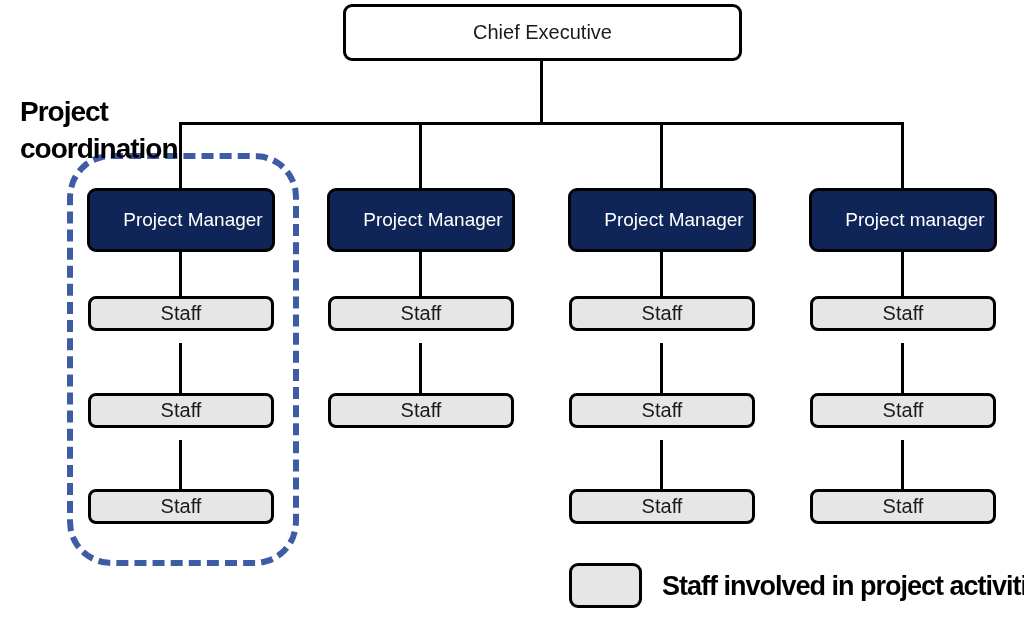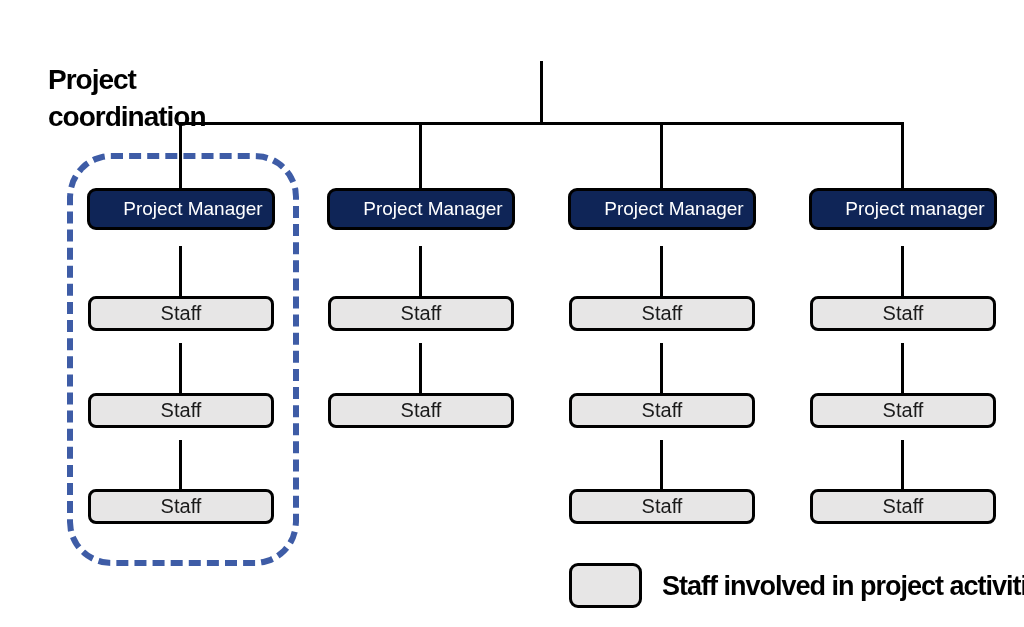--- a/index.html
+++ b/index.html
@@ -29,21 +29,21 @@
     border-radius: 9px;
     text-align: center;
   }
   .node-root {
     left: 343px; top: 4px; width: 399px; height: 57px;
     background: #ffffff;
     color: #1a1a1a;
     font-size: 20px;
   }
   .node-manager {
-    top: 188px; width: 188px; height: 42px;
+    top: 188px; width: 188px; height: 64px;
     background: #0f2557;
     color: #ffffff;
     font-size: 19px;
     padding-left: 24px;
   }
   .node-staff {
     width: 186px; height: 35px;
     background: #e7e6e6;
     color: #1a1a1a;
     font-size: 20px;
@@ -61,28 +61,27 @@
     position: absolute;
     left: 67px; top: 153px;
     width: 232px; height: 413px;
     border: 6px dashed #3e5ca6;
     border-radius: 44px;
     background: transparent;
   }
   
   .annotation {
     position: absolute;
-    left: 20px; top: 62px;
+    left: 20px; top: 94px;
     width: 220px;
     font-size: 28px;
     font-weight: bold;
     letter-spacing: -1px;
     line-height: 1.32;
     color: #000000;
-    margin-left: 28px;
   }
   
   .legend-swatch {
     position: absolute;
     left: 569px; top: 563px;
     width: 73px; height: 45px;
     background: #e7e6e6;
     border: 3px solid #000000;
     border-radius: 9px;
   }
@@ -122,20 +121,21 @@
   <div class="line vline" style="left:660px; top:440px; height:49px;"></div>
 
   <div class="line vline" style="left:901px; top:246px; height:50px;"></div>
   <div class="line vline" style="left:901px; top:343px; height:50px;"></div>
   <div class="line vline" style="left:901px; top:440px; height:49px;"></div>
 
   <div class="dash-frame"></div>
 
   <div class="annotation">Project coordination</div>
 
+  <div class="node node-root">Chief Executive</div>
 
   <div class="node node-manager col1">Project Manager</div>
   <div class="node node-manager col2">Project Manager</div>
   <div class="node node-manager col3">Project Manager</div>
   <div class="node node-manager col4">Project manager</div>
 
   <div class="node node-staff col1s row1">Staff</div>
   <div class="node node-staff col1s row2">Staff</div>
   <div class="node node-staff col1s row3">Staff</div>
 

